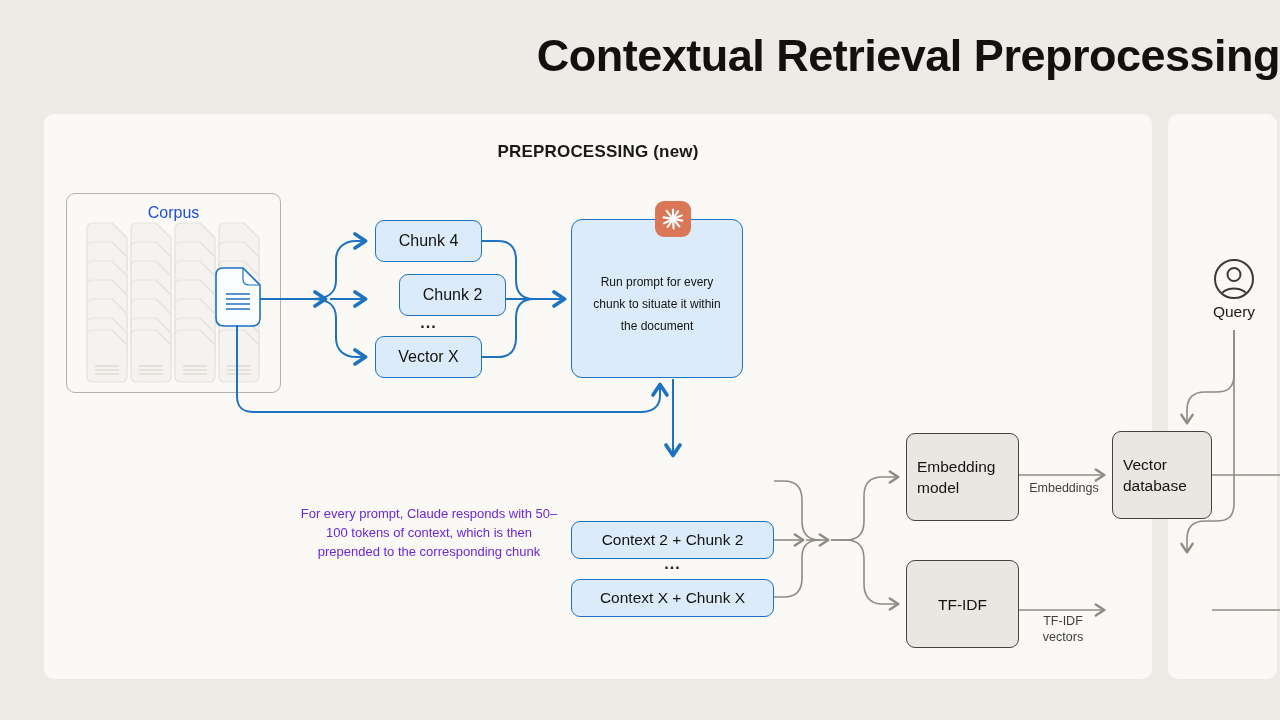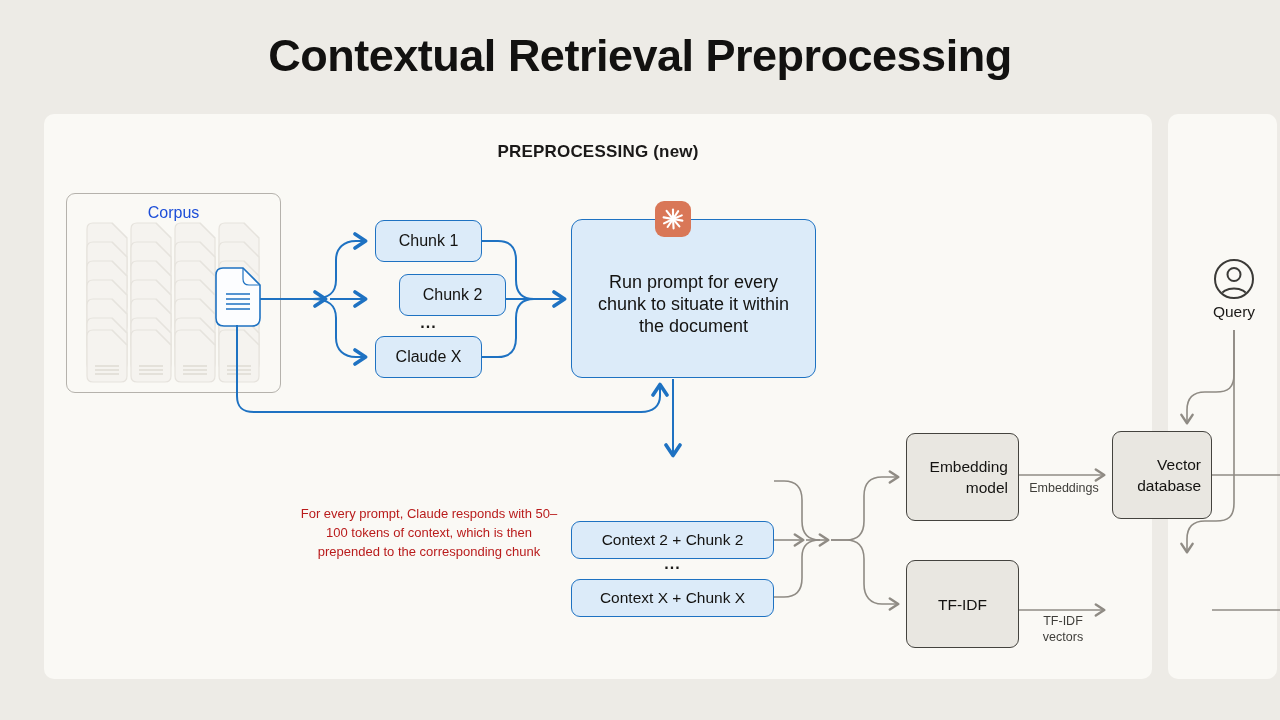--- a/index.html
+++ b/index.html
@@ -13,21 +13,21 @@
   }
   .panel{
     position:absolute;
     background:#faf9f5;
     border-radius:10px;
   }
   #main-panel{left:44px;top:114px;width:1108px;height:565px;}
   #query-panel{left:1168px;top:114px;width:109px;height:565px;}
   .page-title{
     position:absolute;left:0;top:30px;width:1280px;
-    text-align:center;
+    text-align:right;
     font-size:45px;font-weight:700;letter-spacing:-0.5px;color:#121110;
   }
   .section-header{
     position:absolute;left:44px;top:142px;width:1108px;
     text-align:center;
     font-size:17px;font-weight:700;letter-spacing:0.2px;color:#1a1918;
   }
   .corpus-box{
     position:absolute;left:66px;top:193px;width:215px;height:200px;
     border:1.5px solid #b5b2ac;border-radius:9px;box-sizing:border-box;
@@ -40,49 +40,49 @@
     position:absolute;
     background:#dcebf9;
     border:1.6px solid #1e72c2;
     box-sizing:border-box;
     display:flex;align-items:center;justify-content:center;
     text-align:center;
   }
   .chunk{left:375px;width:107px;height:42px;border-radius:9px;font-size:16px;}
   #chunk-1{top:220px;} #chunk-2{top:274px;margin-left:24px;} #chunk-x{top:336px;}
   .prompt-box{
-    left:571px;top:219px;width:245px;height:159px;border-radius:11px;
-    font-size:18px;line-height:22px;
+    left:571px;top:219px;width:172px;height:159px;border-radius:11px;
+    font-size:12px;line-height:22px;
     padding:14px 20px 4px 20px;
   }
   .context{left:571px;width:203px;height:38px;border-radius:9px;font-size:15.5px;}
   #context-1{top:462px;} #context-2{top:521px;} #context-x{top:579px;}
   .ellipsis{
     position:absolute;text-align:center;
     font-size:16px;font-weight:700;color:#1b1a18;letter-spacing:1px;
   }
   #chunk-ellipsis{left:375px;top:314px;width:107px;}
   #context-ellipsis{left:571px;top:555px;width:203px;}
   .graybox{
     position:absolute;
     background:#e9e7e1;
     border:1.6px solid #44433e;
     box-sizing:border-box;border-radius:9px;
     display:flex;align-items:center;justify-content:center;
-    text-align:right;font-size:15.5px;line-height:21px;
+    text-align:left;font-size:15.5px;line-height:21px;
     z-index:4;
     padding:0 10px;
   }
   #embedding-model{left:906px;top:433px;width:113px;height:88px;}
   #vector-database{left:1112px;top:431px;width:100px;height:88px;}
   #tfidf{left:906px;top:560px;width:113px;height:88px;}
   #tfidf-index{left:1112px;top:560px;width:100px;height:88px;}
   .caption{
     position:absolute;left:299px;top:504px;width:260px;
-    text-align:center;font-size:13px;line-height:19px;color:#b91c1c;
+    text-align:center;font-size:13px;line-height:19px;color:#6d28d9;
   }
   .edge-label{
     position:absolute;text-align:center;
     font-size:12.5px;line-height:16px;color:#3f3e3a;z-index:5;
   }
   #embeddings-label{left:1020px;top:480px;width:88px;}
   #tfidf-vectors-label{left:1030px;top:613px;width:66px;}
   .claude-badge{
     position:absolute;left:655px;top:201px;width:36px;height:36px;
     background:#d97757;border-radius:9px;z-index:5;
@@ -195,24 +195,24 @@
       <path d="M831 540 L846 540 C858 540 864 547 864 559 L864 584 C864 596 870 604 882 604 L897 604" marker-end="url(#mg)"></path>
       <path d="M1019 475 L1103 475" marker-end="url(#mg)"></path>
       <path d="M1019 610 L1103 610" marker-end="url(#mg)"></path>
       <path d="M1212 475 L1282 475"></path>
       <path d="M1212 610 L1282 610"></path>
       <path d="M1234 330 L1234 374 C1234 388 1228 392 1216 392 L1205 392 C1193 392 1187 398 1187 410 L1187 422" marker-end="url(#mg)"></path>
       <path d="M1234 330 L1234 503 C1234 517 1228 521 1216 521 L1205 521 C1193 521 1187 527 1187 539 L1187 551" marker-end="url(#mg)"></path>
     </g>
   </svg>
 
-  <div class="bluebox chunk boxlayer" id="chunk-1">Chunk 1</div>
+  <div class="bluebox chunk boxlayer" id="chunk-1">Chunk 4</div>
   <div class="bluebox chunk boxlayer" id="chunk-2">Chunk 2</div>
   <div class="ellipsis" id="chunk-ellipsis">...</div>
-  <div class="bluebox chunk boxlayer" id="chunk-x">Claude X</div>
+  <div class="bluebox chunk boxlayer" id="chunk-x">Vector X</div>
 
   <div class="bluebox prompt-box boxlayer" style="position:absolute;">Run prompt for every chunk to situate it within the document</div>
   <div class="claude-badge">
     <svg width="26" height="26" viewBox="0 0 26 26">
       <g stroke="#ffffff" stroke-width="2.1" stroke-linecap="round">
         <path d="M13 13 L13 3.5"></path>
         <path d="M13 13 L18.2 5.2"></path>
         <path d="M13 13 L21.8 9.4"></path>
         <path d="M13 13 L22.4 14.6"></path>
         <path d="M13 13 L19.4 20.4"></path>

